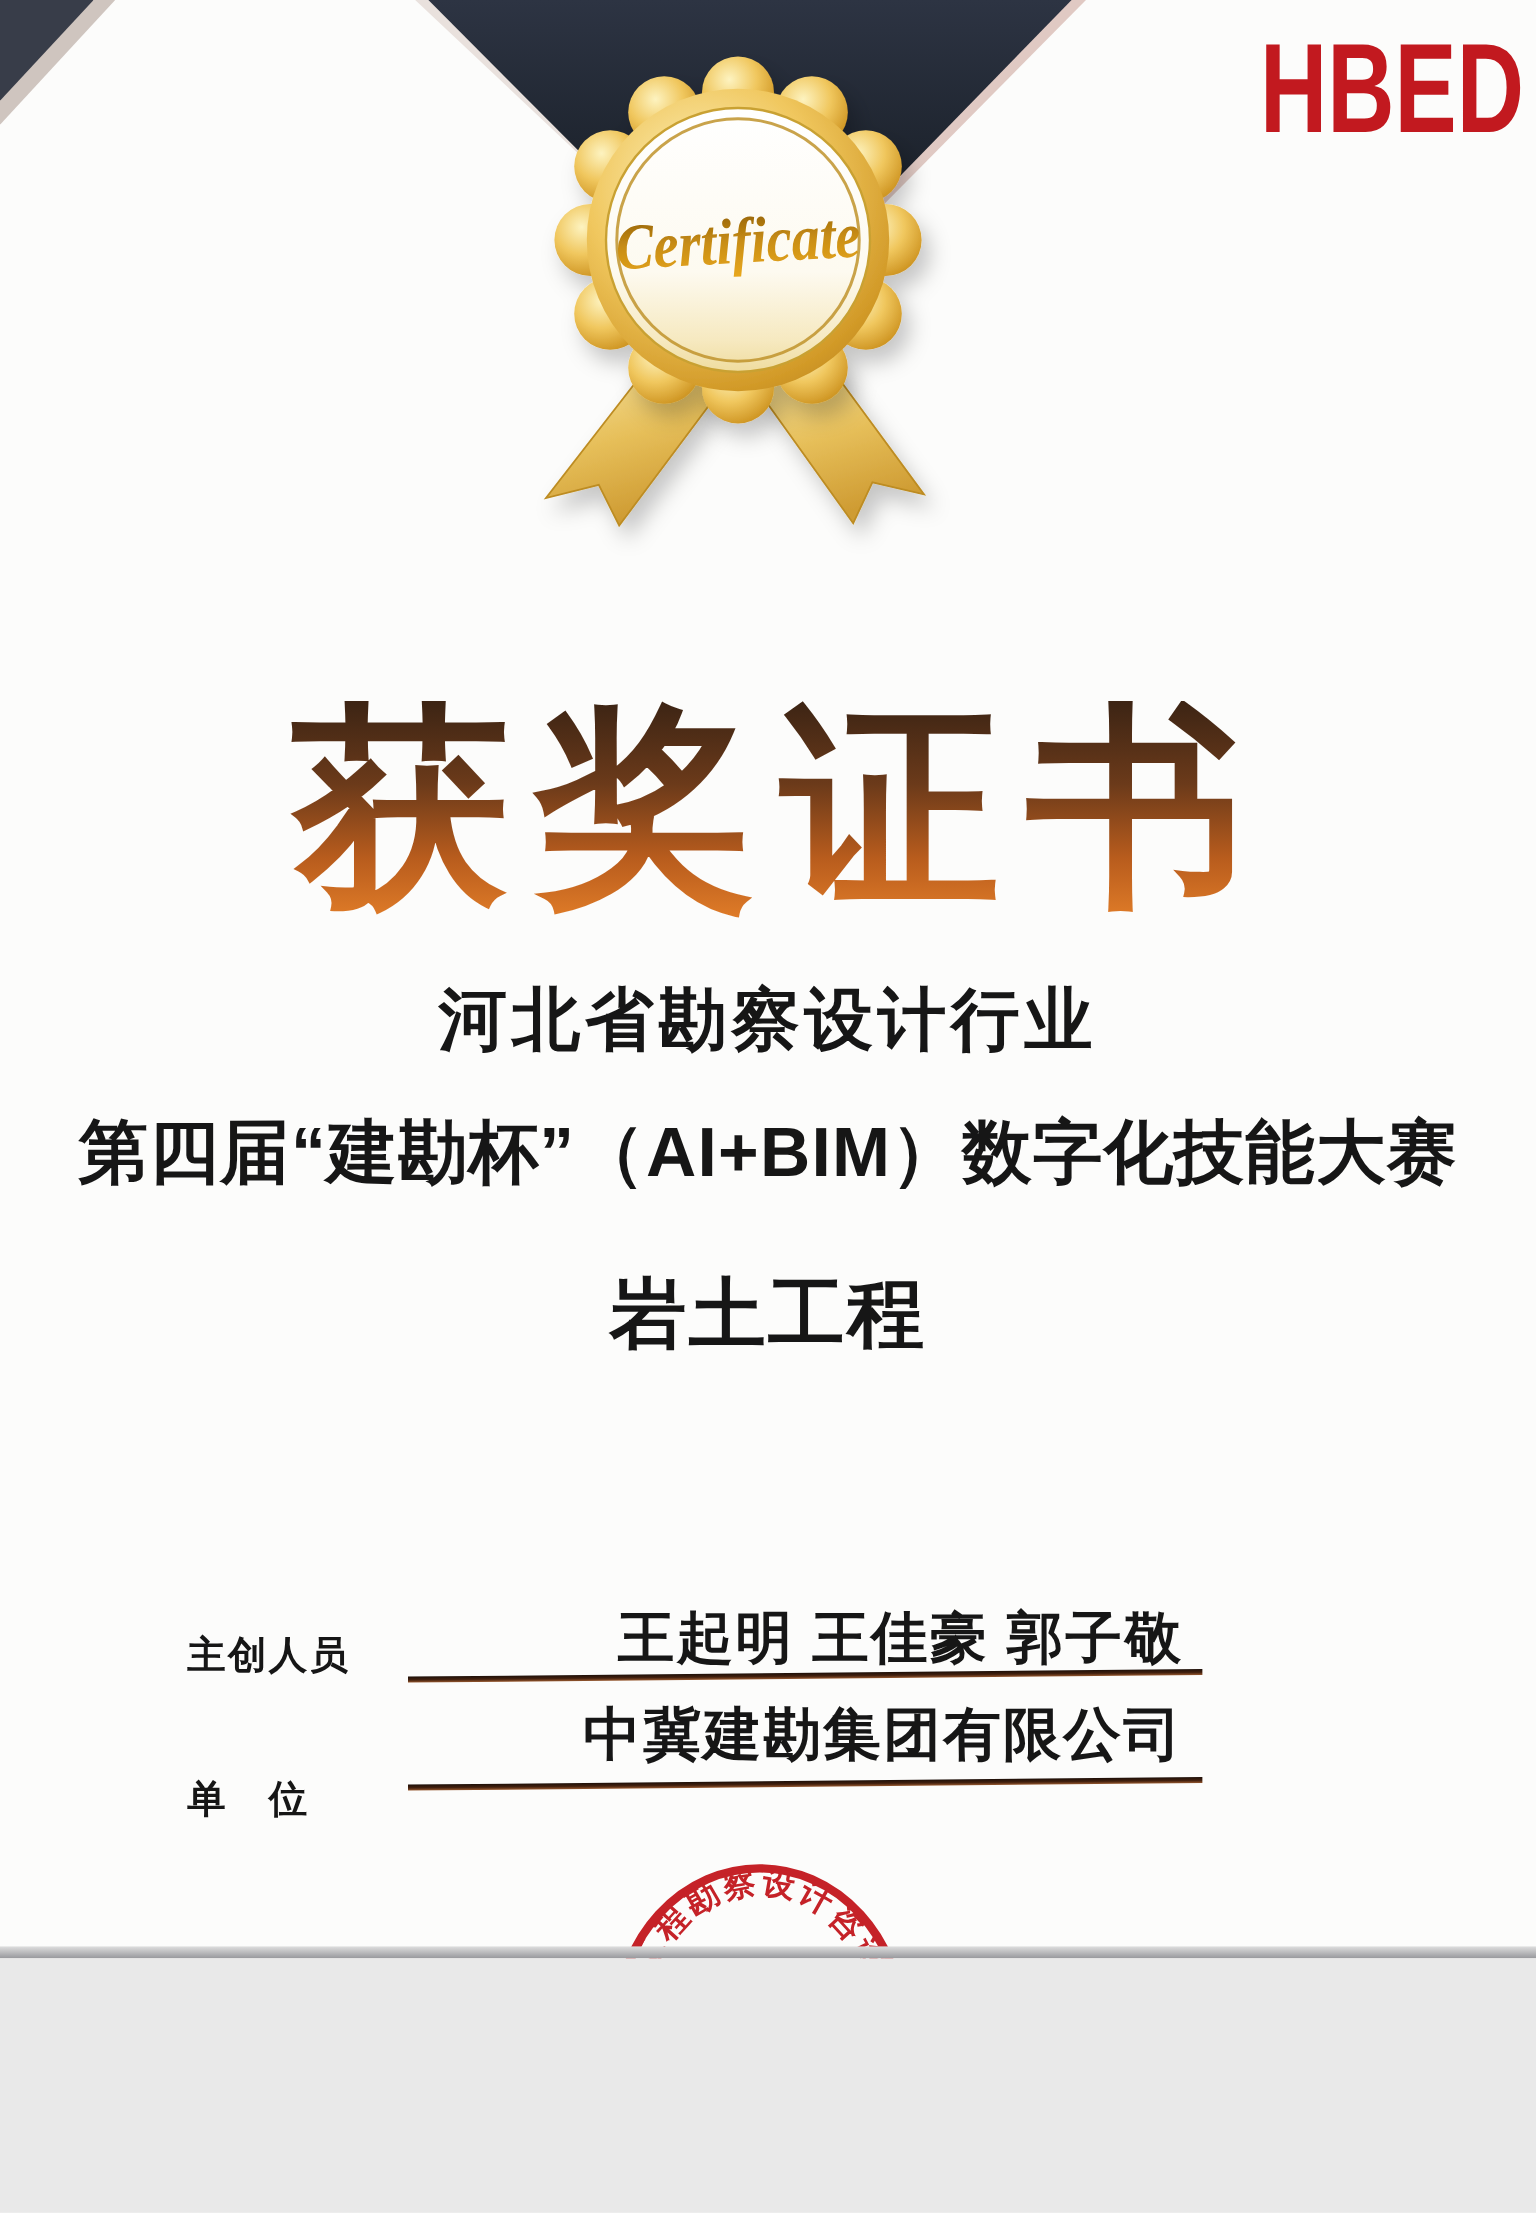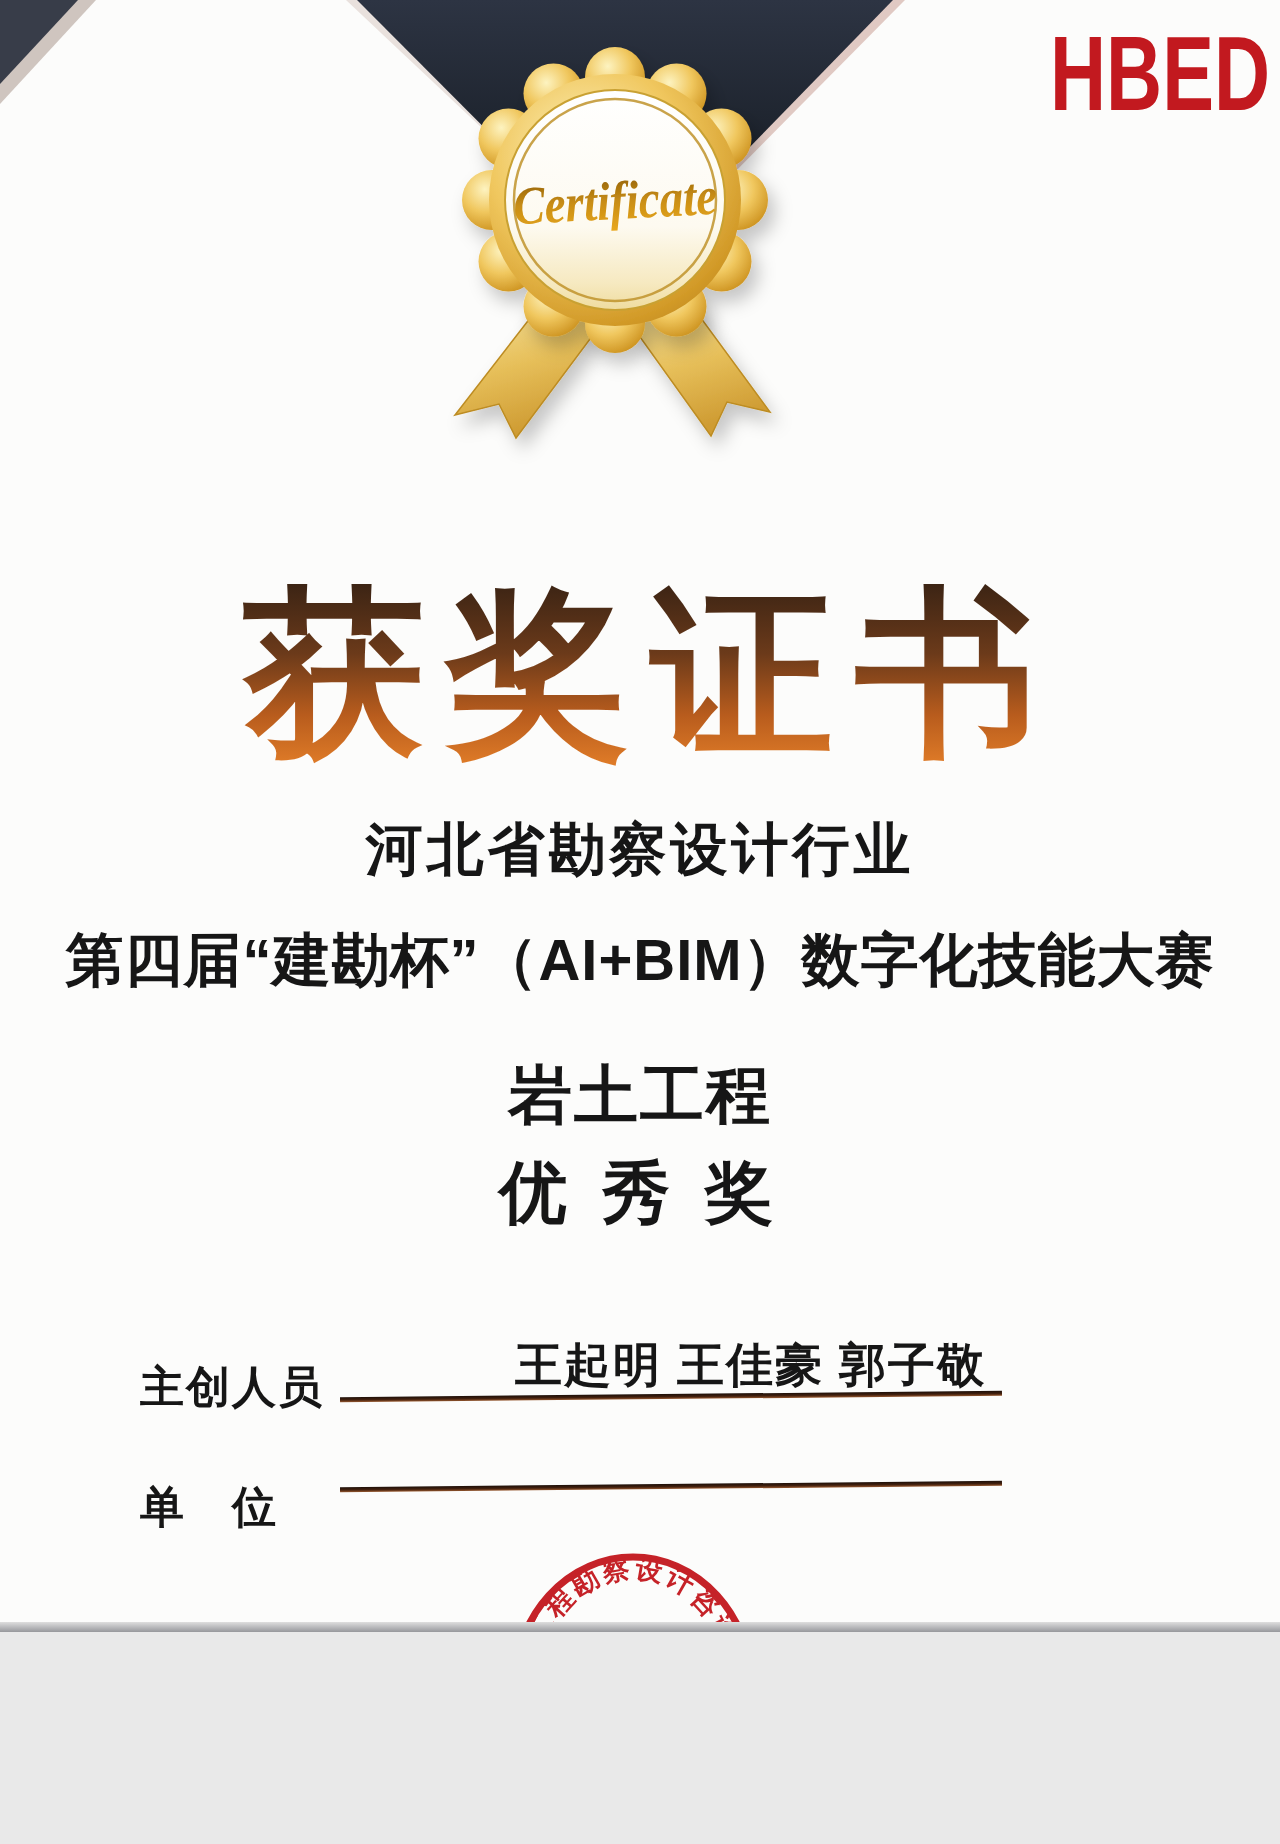--- a/index.html
+++ b/index.html
@@ -30,21 +30,21 @@
   
   .sub1{position:absolute;top:812px;left:0;width:100%;text-align:center;
     font-size:57px;font-weight:600;letter-spacing:4px;}
   .sub2{position:absolute;top:894px;left:0;width:100%;text-align:center;
     font-size:58px;font-weight:600;letter-spacing:1px;margin-top:28px;}
   .category{position:absolute;top:1052px;left:0;width:100%;text-align:center;
     font-size:64px;font-weight:600;letter-spacing:2px;}
   .prize{position:absolute;top:1148px;left:0;width:100%;text-align:center;
     font-size:68px;font-weight:600;letter-spacing:8px;}
   
-  .field-label{position:absolute;left:140px;font-size:44px;font-weight:600;letter-spacing:2px;text-align:right;}
+  .field-label{position:absolute;left:156px;font-size:32px;font-weight:600;letter-spacing:2px;text-align:right;}
   .lab1{top:1358px;}
   .lab2{top:1436px;margin-top:42px;}
   .field-value{position:absolute;left:324px;width:662px;text-align:right;font-weight:600;}
   .val1{top:1334px;font-size:47px;letter-spacing:2px;}
   .val2{top:1414px;font-size:48px;letter-spacing:2px;}
   .underline{position:absolute;left:340px;width:662px;height:5px;
     background:linear-gradient(180deg,#1d0f08 0%,#42200e 55%,#95572e 100%);
     transform:rotate(-0.55deg);}
   .ul1{top:1394px;}
   .ul2{top:1484px;}
@@ -131,27 +131,27 @@
   <svg class="logo" width="232" height="98" viewBox="0 0 232 98">
     <text x="6" y="88" font-family="Liberation Sans, sans-serif" font-weight="bold" font-size="106" fill="#c2191f" textLength="220" lengthAdjust="spacingAndGlyphs">HBED</text>
   </svg>
 
   <div class="title">获奖证书</div>
 
   <div class="sub1">河北省勘察设计行业</div>
   <div class="sub2">第四届“建勘杯”（AI+BIM）数字化技能大赛</div>
 
   <div class="category">岩土工程</div>
-  <div class="prize">优 秀 奖</div>
 
   <div class="field-label lab1">主创人员</div>
   <div class="field-value val1">王起明 王佳豪 郭子敬</div>
   <div class="underline ul1"></div>
 
   <div class="field-label lab2">单　位</div>
+  <div class="field-value val2">中冀建勘集团有限公司</div>
   <div class="underline ul2"></div>
 
   <div class="issuer">河北省工程勘察设计咨询协会</div>
   <div class="cert-date">二〇二五年八月</div>
 
   <svg class="seal" width="300" height="310" viewBox="0 0 300 310">
     <defs>
       <path id="sealArcTop" d="M 56 196.5 A 96 110 0 1 1 230 196.5" fill="none"></path>
       <path id="sealArcBottom" d="M 56 211 A 103 115 0 0 0 230 211" fill="none"></path>
     </defs>

